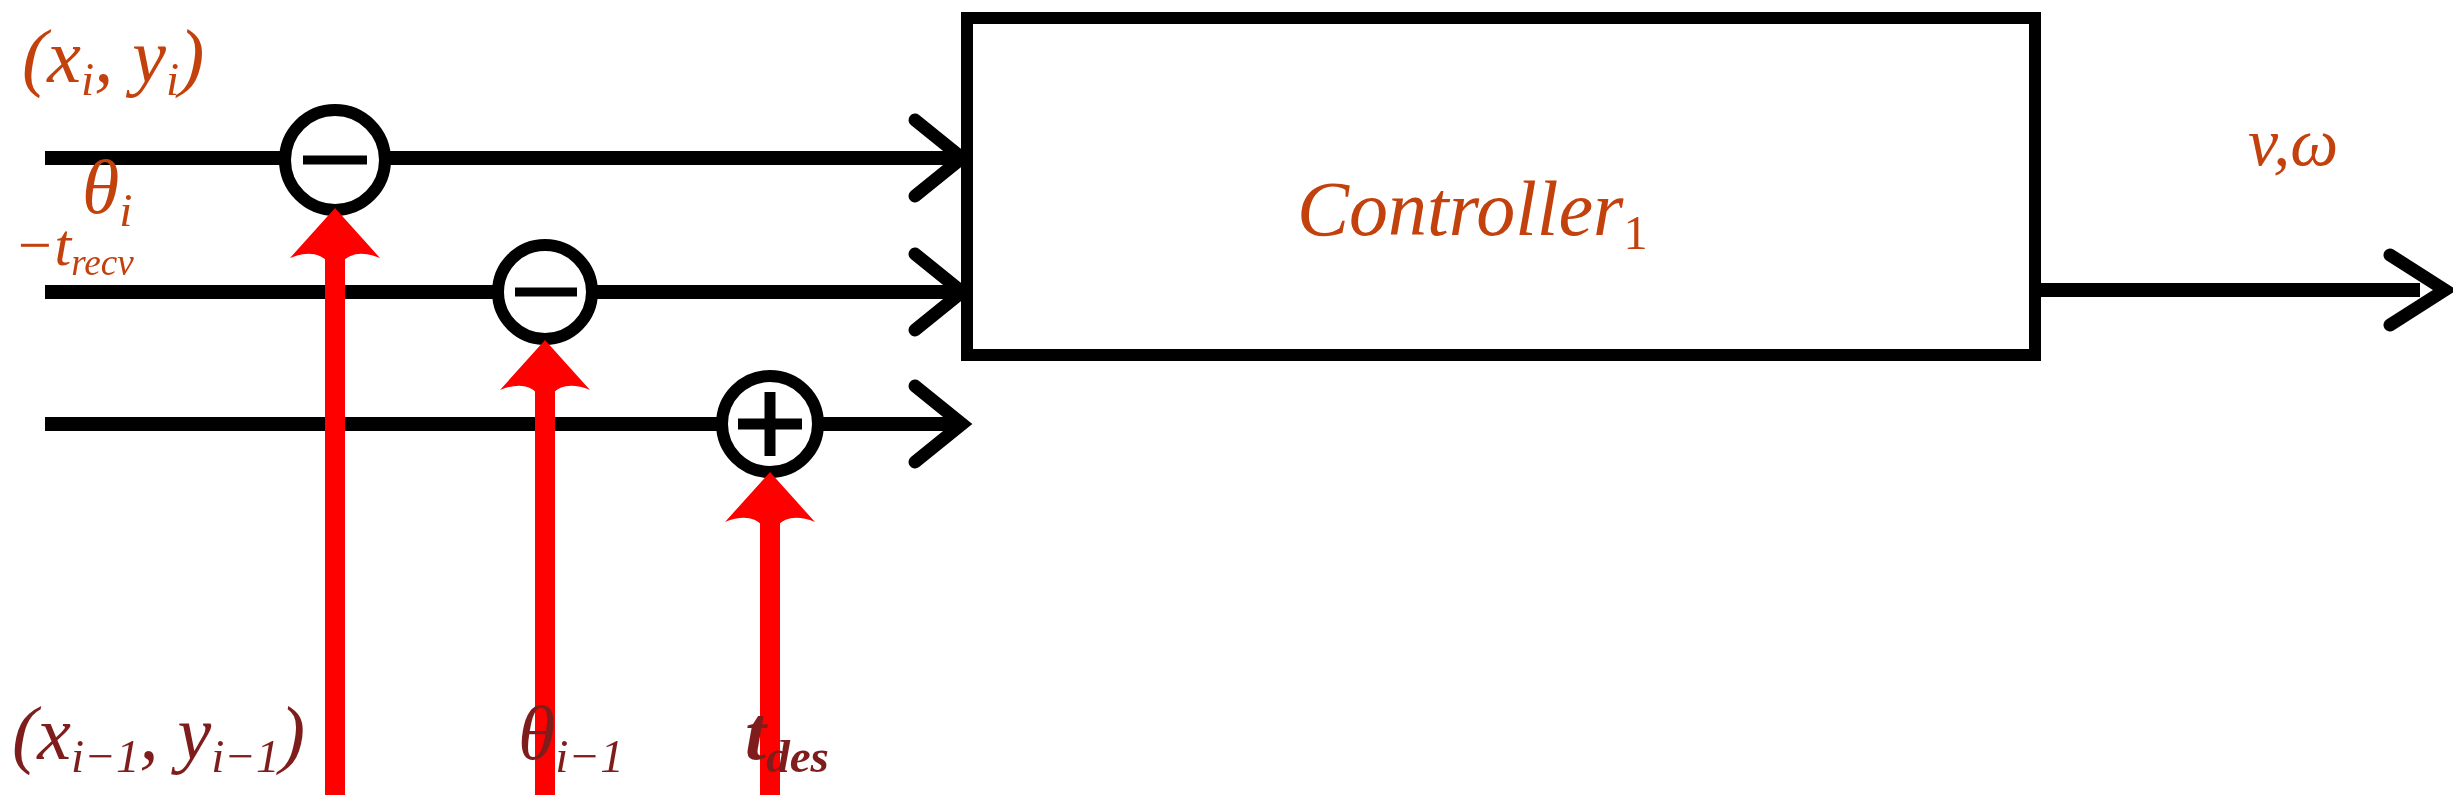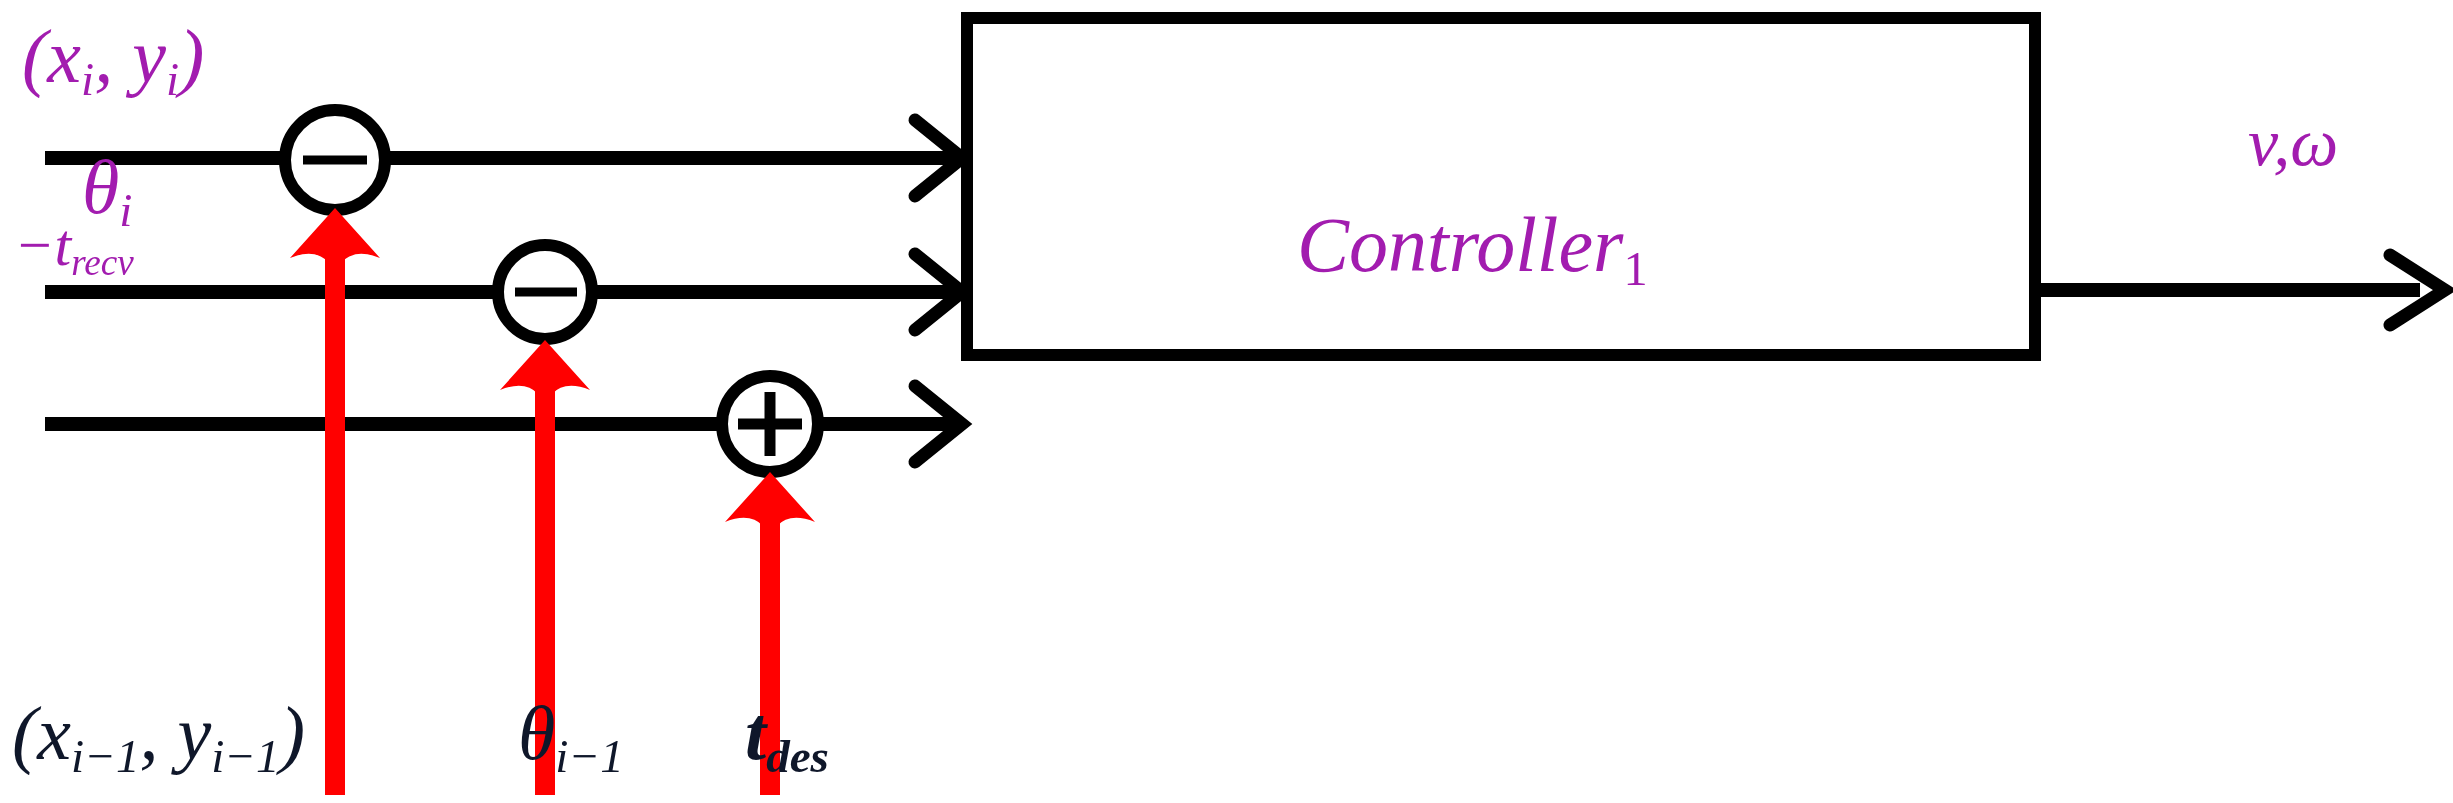--- a/index.html
+++ b/index.html
@@ -8,22 +8,22 @@
     width:2453px;height:803px;
     font-family:"Liberation Serif","DejaVu Serif",serif;
     overflow:hidden;
     position:relative;
   }
   #diagram-root{position:relative;width:2453px;height:803px;background:#fff;}
   svg#diagram-canvas{position:absolute;left:0;top:0;width:2453px;height:803px;display:block;}
   .lbl{position:absolute;white-space:nowrap;font-style:italic;line-height:1;}
   .lbl .sub{font-size:0.62em;vertical-align:-0.28em;font-style:italic;}
   .lbl .sub-up{font-size:0.62em;vertical-align:-0.28em;font-style:normal;}
-  .blk{color:#a21caf;}
-  .red{color:#0f172a;}
+  .blk{color:#c2410c;}
+  .red{color:#7f1d1d;}
 </style>
 </head>
 <body>
 
 <div id="diagram-root">
 
   <svg id="diagram-canvas" viewBox="0 0 2453 803" xmlns="http://www.w3.org/2000/svg">
 
     <g>
       <line x1="45" y1="158" x2="288" y2="158" stroke="#000" stroke-width="14"></line>
@@ -75,21 +75,21 @@
     </g>
 
     <rect x="967" y="18" width="1068" height="337" fill="#ffffff" stroke="#000000" stroke-width="12"></rect>
 
     <g>
       <line x1="2035" y1="290" x2="2420" y2="290" stroke="#000" stroke-width="14"></line>
       <polyline points="2390,255 2445,290 2390,325" fill="none" stroke="#000" stroke-width="13" stroke-linecap="round" stroke-linejoin="miter"></polyline>
     </g>
   </svg>
 
-  <div class="lbl blk" style="left:1297px;top:170px;font-size:78px;margin-top:36px;">
+  <div class="lbl blk" style="left:1297px;top:170px;font-size:78px;">
     <span>Controller</span><span class="sub-up">1</span>
   </div>
 
   <div class="lbl blk" style="left:22px;top:18px;font-size:76px;">
     <span>(x</span><span class="sub">i</span><span>, y</span><span class="sub">i</span><span>)</span>
   </div>
 
   <div class="lbl blk" style="left:82px;top:117px;font-size:76px;margin-top:32px;">
     <span>θ</span><span class="sub">i</span>
   </div>

